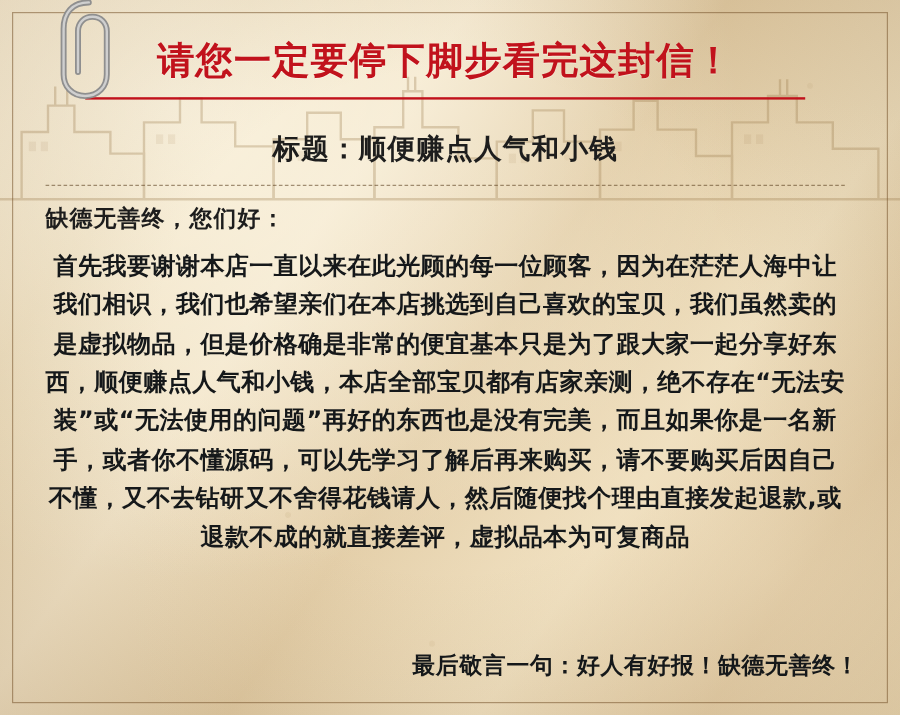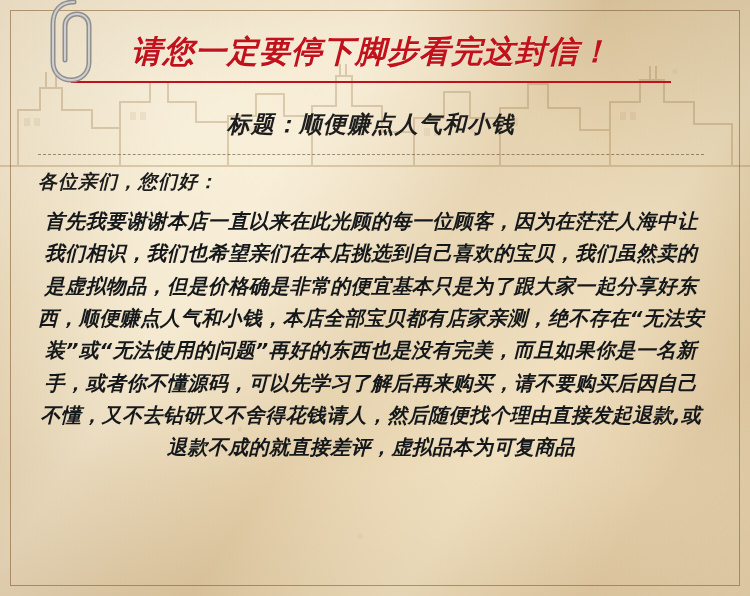--- a/index.html
+++ b/index.html
@@ -77,21 +77,20 @@
     width: 60px;
     height: 92px;
     z-index: 6;
   }
 
   .content {
     position: relative;
     z-index: 4;
     padding: 26px 40px 0 32px;
     box-sizing: border-box;
-    font-style: italic;
   }
 
   .headline {
     margin: 6px 0 0 0;
     text-align: center;
     color: #c1121c;
     font-family: "DejaVu Sans", "Liberation Sans", sans-serif;
     font-weight: bold;
     font-size: 31px;
     letter-spacing: 1px;
@@ -190,18 +189,19 @@
   </svg>
 
   <div class="content">
     <div class="headline">请您一定要停下脚步看完这封信！</div>
     <div class="headline-rule"></div>
 
     <div class="subject">标题：顺便赚点人气和小钱</div>
 
     <div class="divider"></div>
 
-    <div class="salutation">各位亲们，您们好：</div>
+    <div class="salutation">缺德无善终，您们好：</div>
 
     <div class="body-text">首先我要谢谢本店一直以来在此光顾的每一位顾客，因为在茫茫人海中让我们相识，我们也希望亲们在本店挑选到自己喜欢的宝贝，我们虽然卖的是虚拟物品，但是价格确是非常的便宜基本只是为了跟大家一起分享好东西，顺便赚点人气和小钱，本店全部宝贝都有店家亲测，绝不存在“无法安装”或“无法使用的问题”再好的东西也是没有完美，而且如果你是一名新手，或者你不懂源码，可以先学习了解后再来购买，请不要购买后因自己不懂，又不去钻研又不舍得花钱请人，然后随便找个理由直接发起退款,或退款不成的就直接差评，虚拟品本为可复商品</div>
   </div>
 
+  <div class="closing">最后敬言一句：好人有好报！缺德无善终！</div>
 </div>
 
 </body></html>

